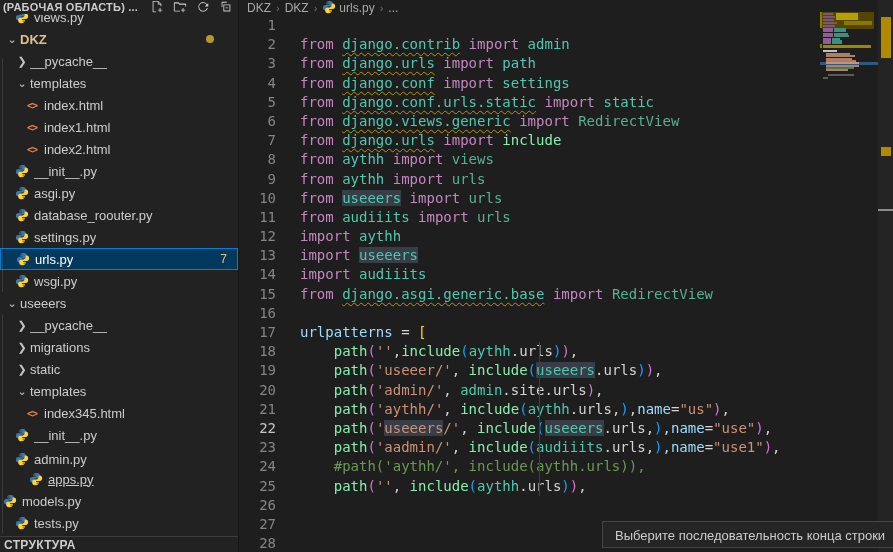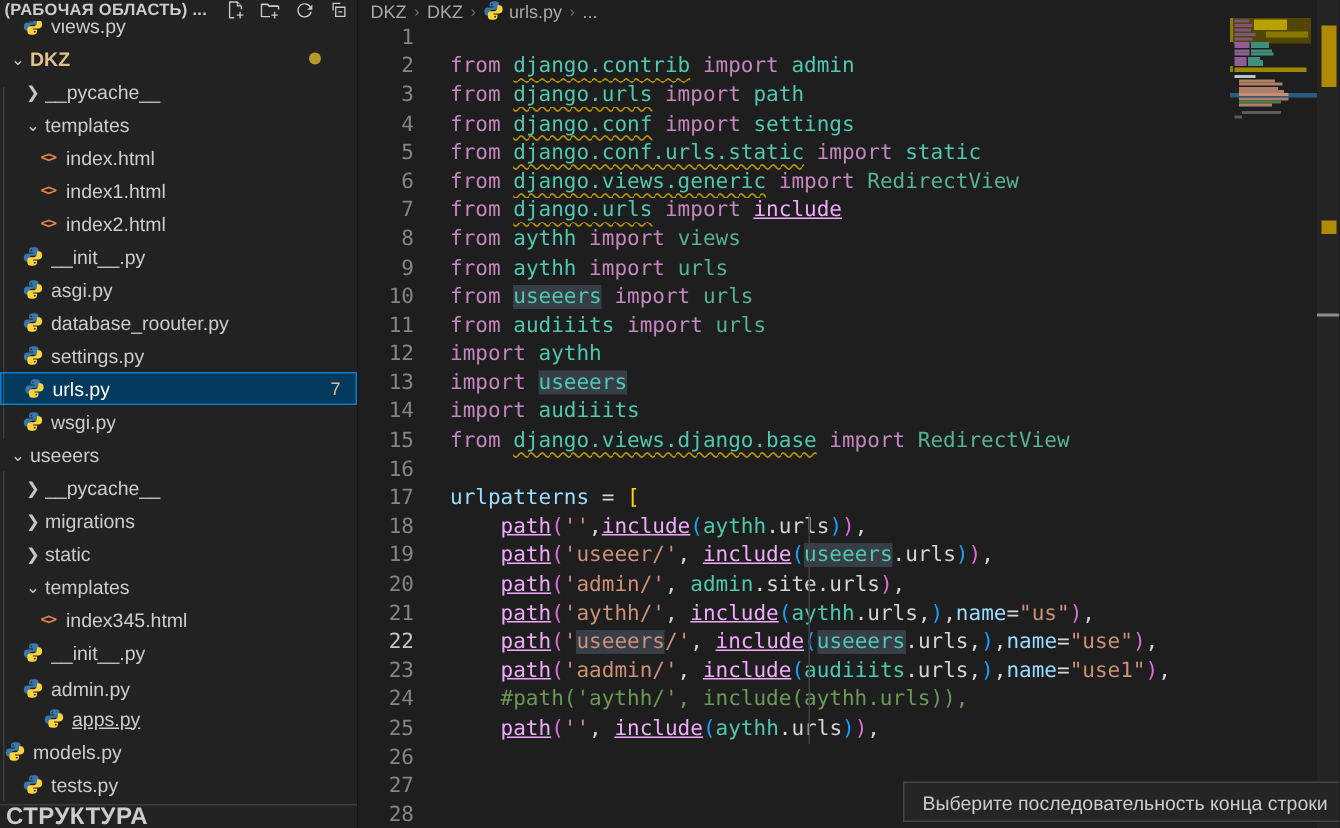--- a/index.html
+++ b/index.html
@@ -15,32 +15,32 @@
   .chev{width:16px;height:16px;display:inline-flex;align-items:center;justify-content:center;color:#c5c5c5;font-size:11px;flex:0 0 16px;}
   .ficon{width:16px;height:16px;display:inline-flex;align-items:center;justify-content:center;flex:0 0 16px;margin-right:4px;}
   .html-ic{color:#e8824a;font-weight:bold;font-size:10px;font-family:"DejaVu Sans Mono",monospace;letter-spacing:-1px;}
   .badge{margin-left:auto;margin-right:10px;color:#e2c08d;font-size:12px;}
   .dot{margin-left:auto;margin-right:24px;width:8px;height:8px;border-radius:50%;background:#b5992d;}
   .tguide{position:absolute;width:1px;background:rgba(120,120,120,0.30);}
   #sidebar-header{position:absolute;left:0;top:0;width:238px;height:14px;background:#222223;display:flex;align-items:center;color:#cccccc;z-index:5;}
   #sidebar-header .ttl{font-size:11px;font-weight:bold;padding-left:3px;white-space:nowrap;letter-spacing:.2px;}
   .hicons{display:flex;gap:9px;margin-left:12px;align-items:center;}
   .hicons svg{display:block;fill:#cccccc;}
-  #sidebar-footer{position:absolute;left:0;bottom:0;width:238px;height:16px;background:#222223;border-top:1px solid #3c3c3c;color:#cccccc;font-size:16px;font-weight:bold;display:flex;align-items:center;padding-left:4px;box-sizing:border-box;letter-spacing:.3px;}
+  #sidebar-footer{position:absolute;left:0;bottom:0;width:238px;height:16px;background:#222223;border-top:1px solid #3c3c3c;color:#cccccc;font-size:12px;font-weight:bold;display:flex;align-items:center;padding-left:4px;box-sizing:border-box;letter-spacing:.3px;}
   
   #editor{position:absolute;left:239px;top:0;width:654px;height:552px;background:#1e1e1e;}
   #breadcrumb{position:absolute;left:8px;top:0;height:16px;display:flex;align-items:center;color:#a9a9a9;font-size:12px;gap:2px;white-space:nowrap;}
   #breadcrumb .sep{color:#6e6e6e;padding:0 3px;font-size:11px;}
   #breadcrumb .bc{cursor:pointer;display:inline-flex;align-items:center;gap:3px;}
   #code{position:absolute;left:0;top:16px;width:654px;font-family:"DejaVu Sans Mono",monospace;font-size:14px;line-height:19.2px;}
   .cline{position:relative;height:19.2px;white-space:pre;display:flex;}
   .gut{width:37px;text-align:right;color:#858585;flex:0 0 37px;user-select:none;}
   .gut.cur{color:#c6c6c6;}
   .ctext{padding-left:24px;color:#d4d4d4;}
-  .tk-k{color:#c586c0;} .tk-m{color:#4ec9b0;margin-top:28px;} .tk-n{color:#54b295;} .tk-f{color:#f0abfc;text-decoration:underline;}
+  .tk-k{color:#c586c0;} .tk-m{color:#4ec9b0;margin-top:28px;} .tk-n{color:#54b295;} .tk-f{color:#86efac;}
   .tk-s{color:#ce9178;} .tk-p{color:#d4d4d4;} .tk-v{color:#9cdcfe;} .tk-c{color:#6a9955;}
   .tk-A{color:#ffd700;} .tk-B{color:#da70d6;} .tk-C{color:#179fff;}
   .sq{text-decoration:underline wavy #b89500;text-decoration-thickness:1px;text-underline-offset:3px;text-decoration-skip-ink:none;}
   .hl{background:#373e47;}
   #code-indent-guide{position:absolute;left:300px;top:342px;width:1px;height:154px;background:#404040;}
   
   #minimap{position:absolute;left:581px;top:0;width:58px;height:552px;cursor:pointer;}
   #minimap .frag{position:absolute;}
   #ruler{position:absolute;left:639px;top:0;width:15px;height:552px;background:rgba(121,121,121,0.08);cursor:pointer;}
   #ruler .mark{position:absolute;}
@@ -277,21 +277,21 @@
         <div class="cline"><span class="gut">5</span><span class="ctext"><span class="tk-k">from </span><span class="tk-m sq">django.conf.urls.static</span><span class="tk-k"> import </span><span class="tk-m">static</span></span></div>
         <div class="cline"><span class="gut">6</span><span class="ctext"><span class="tk-k">from </span><span class="tk-m sq">django.views.generic</span><span class="tk-k"> import </span><span class="tk-n">RedirectView</span></span></div>
         <div class="cline"><span class="gut">7</span><span class="ctext"><span class="tk-k">from </span><span class="tk-m sq">django.urls</span><span class="tk-k"> import </span><span class="tk-f">include</span></span></div>
         <div class="cline"><span class="gut">8</span><span class="ctext"><span class="tk-k">from </span><span class="tk-m">aythh</span><span class="tk-k"> import </span><span class="tk-n">views</span></span></div>
         <div class="cline"><span class="gut">9</span><span class="ctext"><span class="tk-k">from </span><span class="tk-m">aythh</span><span class="tk-k"> import </span><span class="tk-n">urls</span></span></div>
         <div class="cline"><span class="gut">10</span><span class="ctext"><span class="tk-k">from </span><span class="tk-m hl">useeers</span><span class="tk-k"> import </span><span class="tk-n">urls</span></span></div>
         <div class="cline"><span class="gut">11</span><span class="ctext"><span class="tk-k">from </span><span class="tk-m">audiiits</span><span class="tk-k"> import </span><span class="tk-n">urls</span></span></div>
         <div class="cline"><span class="gut">12</span><span class="ctext"><span class="tk-k">import </span><span class="tk-m">aythh</span></span></div>
         <div class="cline"><span class="gut">13</span><span class="ctext"><span class="tk-k">import </span><span class="tk-m hl">useeers</span></span></div>
         <div class="cline"><span class="gut">14</span><span class="ctext"><span class="tk-k">import </span><span class="tk-m">audiiits</span></span></div>
-        <div class="cline"><span class="gut">15</span><span class="ctext"><span class="tk-k">from </span><span class="tk-m sq">django.views.django.base</span><span class="tk-k"> import </span><span class="tk-n">RedirectView</span></span></div>
+        <div class="cline"><span class="gut">15</span><span class="ctext"><span class="tk-k">from </span><span class="tk-m sq">django.asgi.generic.base</span><span class="tk-k"> import </span><span class="tk-n">RedirectView</span></span></div>
         <div class="cline"><span class="gut">16</span><span class="ctext"></span></div>
         <div class="cline"><span class="gut">17</span><span class="ctext"><span class="tk-v">urlpatterns</span><span class="tk-p"> = </span><span class="tk-A">[</span></span></div>
         <div class="cline"><span class="gut">18</span><span class="ctext"><span class="tk-p">    </span><span class="tk-f">path</span><span class="tk-B">(</span><span class="tk-s">''</span><span class="tk-p">,</span><span class="tk-f">include</span><span class="tk-C">(</span><span class="tk-m">aythh</span><span class="tk-p">.urls</span><span class="tk-C">)</span><span class="tk-B">)</span><span class="tk-p">,</span></span></div>
         <div class="cline"><span class="gut">19</span><span class="ctext"><span class="tk-p">    </span><span class="tk-f">path</span><span class="tk-B">(</span><span class="tk-s">'useeer/'</span><span class="tk-p">, </span><span class="tk-f">include</span><span class="tk-C">(</span><span class="tk-m hl">useeers</span><span class="tk-p">.urls</span><span class="tk-C">)</span><span class="tk-B">)</span><span class="tk-p">,</span></span></div>
         <div class="cline"><span class="gut">20</span><span class="ctext"><span class="tk-p">    </span><span class="tk-f">path</span><span class="tk-B">(</span><span class="tk-s">'admin/'</span><span class="tk-p">, </span><span class="tk-m">admin</span><span class="tk-p">.site.urls</span><span class="tk-B">)</span><span class="tk-p">,</span></span></div>
         <div class="cline"><span class="gut">21</span><span class="ctext"><span class="tk-p">    </span><span class="tk-f">path</span><span class="tk-B">(</span><span class="tk-s">'aythh/'</span><span class="tk-p">, </span><span class="tk-f">include</span><span class="tk-C">(</span><span class="tk-m">aythh</span><span class="tk-p">.urls,</span><span class="tk-C">)</span><span class="tk-p">,</span><span class="tk-v">name</span><span class="tk-p">=</span><span class="tk-s">"us"</span><span class="tk-B">)</span><span class="tk-p">,</span></span></div>
         <div class="cline"><span class="gut cur">22</span><span class="ctext"><span class="tk-p">    </span><span class="tk-f">path</span><span class="tk-B">(</span><span class="tk-s">'</span><span class="tk-s hl">useeers</span><span class="tk-s">/'</span><span class="tk-p">, </span><span class="tk-f">include</span><span class="tk-C">(</span><span class="tk-m hl">useeers</span><span class="tk-p">.urls,</span><span class="tk-C">)</span><span class="tk-p">,</span><span class="tk-v">name</span><span class="tk-p">=</span><span class="tk-s">"use"</span><span class="tk-B">)</span><span class="tk-p">,</span></span></div>
         <div class="cline"><span class="gut">23</span><span class="ctext"><span class="tk-p">    </span><span class="tk-f">path</span><span class="tk-B">(</span><span class="tk-s">'aadmin/'</span><span class="tk-p">, </span><span class="tk-f">include</span><span class="tk-C">(</span><span class="tk-m">audiiits</span><span class="tk-p">.urls,</span><span class="tk-C">)</span><span class="tk-p">,</span><span class="tk-v">name</span><span class="tk-p">=</span><span class="tk-s">"use1"</span><span class="tk-B">)</span><span class="tk-p">,</span></span></div>
         <div class="cline"><span class="gut">24</span><span class="ctext"><span class="tk-p">    </span><span class="tk-c">#path('aythh/', include(aythh.urls)),</span></span></div>
         <div class="cline"><span class="gut">25</span><span class="ctext"><span class="tk-p">    </span><span class="tk-f">path</span><span class="tk-B">(</span><span class="tk-s">''</span><span class="tk-p">, </span><span class="tk-f">include</span><span class="tk-C">(</span><span class="tk-m">aythh</span><span class="tk-p">.urls</span><span class="tk-C">)</span><span class="tk-B">)</span><span class="tk-p">,</span></span></div>

